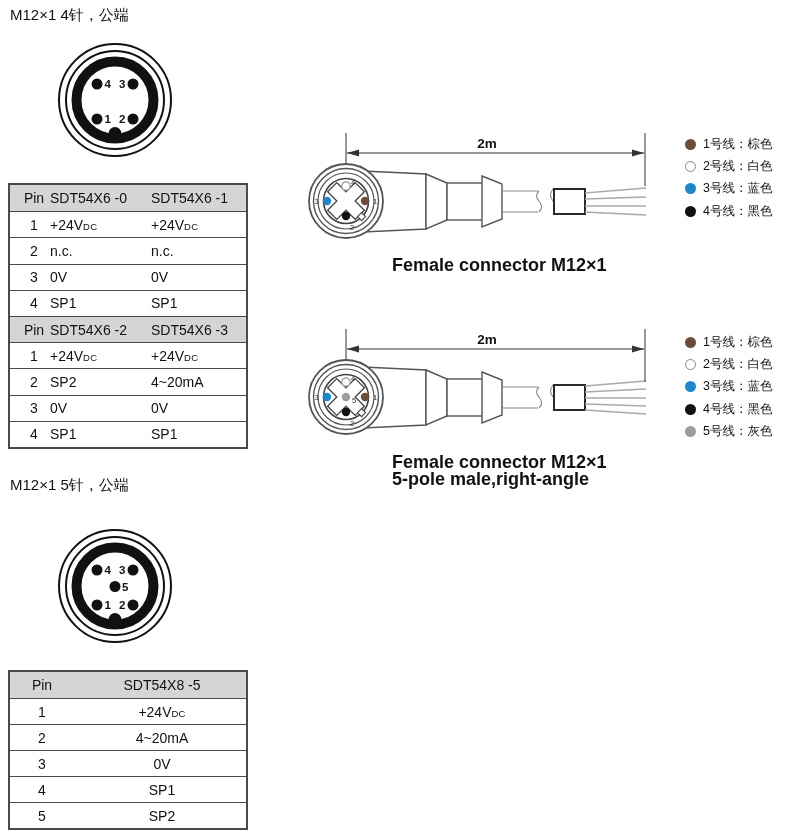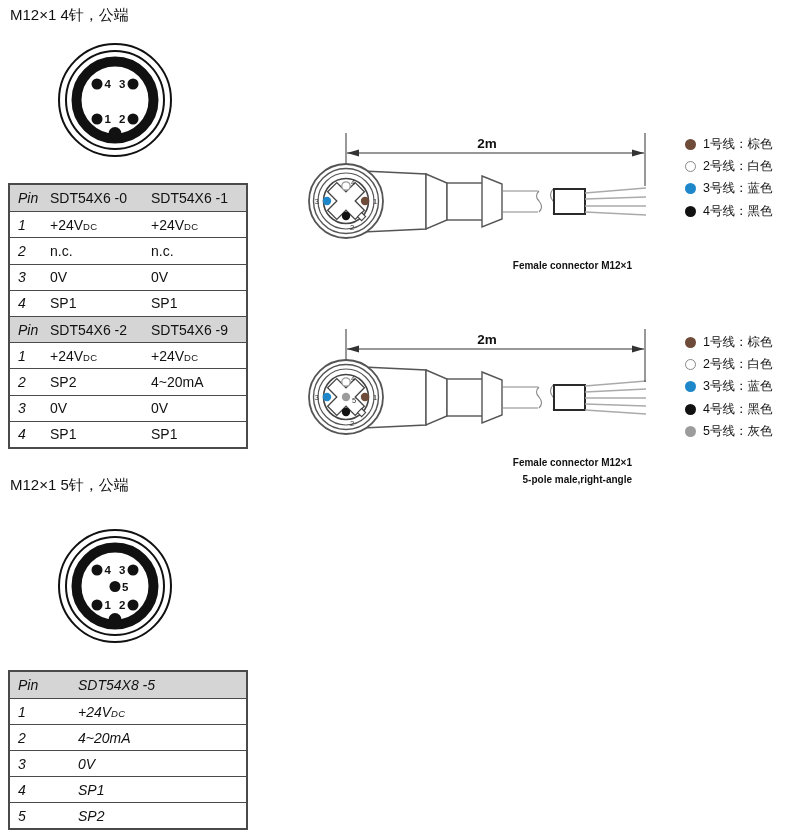--- a/index.html
+++ b/index.html
@@ -4,25 +4,25 @@
 <style>
   html,body{margin:0;padding:0;background:#fff;}
   .page{position:relative;width:800px;height:835px;background:#fff;overflow:hidden;
         font-family:"Liberation Sans","DejaVu Sans",sans-serif;color:#111;}
   .heading{position:absolute;font-size:15px;font-weight:normal;white-space:nowrap;}
   .pintable{position:absolute;border:2px solid #4a4a4a;background:#fff;box-sizing:border-box;}
   .trow{display:grid;align-items:center;border-top:1px solid #4a4a4a;font-size:14px;box-sizing:border-box;}
   .trow.first{border-top:none;}
   .trow.header{background:#d5d5d5;}
   .tcell{white-space:nowrap;}
-  .tcell.left{text-align:left;padding-left:8px;font-style:italic;}
+  .tcell.left{text-align:center;padding-left:8px;}
   .tcell.center{}
   .tcell.pad12{padding-left:12px;}
   .sub{font-size:9.5px;letter-spacing:0.2px;margin-top:31px;}
-  .caption{position:absolute;width:240px;text-align:right;font-weight:bold;font-size:10px;line-height:17px;}
+  .caption{position:absolute;width:240px;text-align:left;font-weight:bold;font-size:18px;line-height:17px;}
   .legend{position:absolute;}
   .legrow{display:flex;align-items:center;height:22.4px;font-size:12.5px;}
   .dot{width:11px;height:11px;border-radius:50%;margin-right:7px;box-sizing:border-box;flex:none;}
   .drawing{position:absolute;}
   svg text{font-family:"Liberation Sans","DejaVu Sans",sans-serif;}
 </style>
 </head>
 <body>
 
 <div class="page">
@@ -66,21 +66,21 @@
         <div class="tcell center">0V</div>
       </div>
       <div class="trow" style="grid-template-columns: 40px 101px 95px; height: 26.2px;">
         <div class="tcell left">4</div>
         <div class="tcell center">SP1</div>
         <div class="tcell center">SP1</div>
       </div>
       <div class="trow header" style="grid-template-columns: 40px 101px 95px; height: 26.2px;">
         <div class="tcell left">Pin</div>
         <div class="tcell center">SDT54X6 -2</div>
-        <div class="tcell center">SDT54X6 -9</div>
+        <div class="tcell center">SDT54X6 -3</div>
       </div>
       <div class="trow" style="grid-template-columns: 40px 101px 95px; height: 26.2px;">
         <div class="tcell left">1</div>
         <div class="tcell center">+24V<span class="sub">DC</span></div>
         <div class="tcell center">+24V<span class="sub">DC</span></div>
       </div>
       <div class="trow" style="grid-template-columns: 40px 101px 95px; height: 26.2px;">
         <div class="tcell left">2</div>
         <div class="tcell center">SP2</div>
         <div class="tcell center">4~20mA</div>

